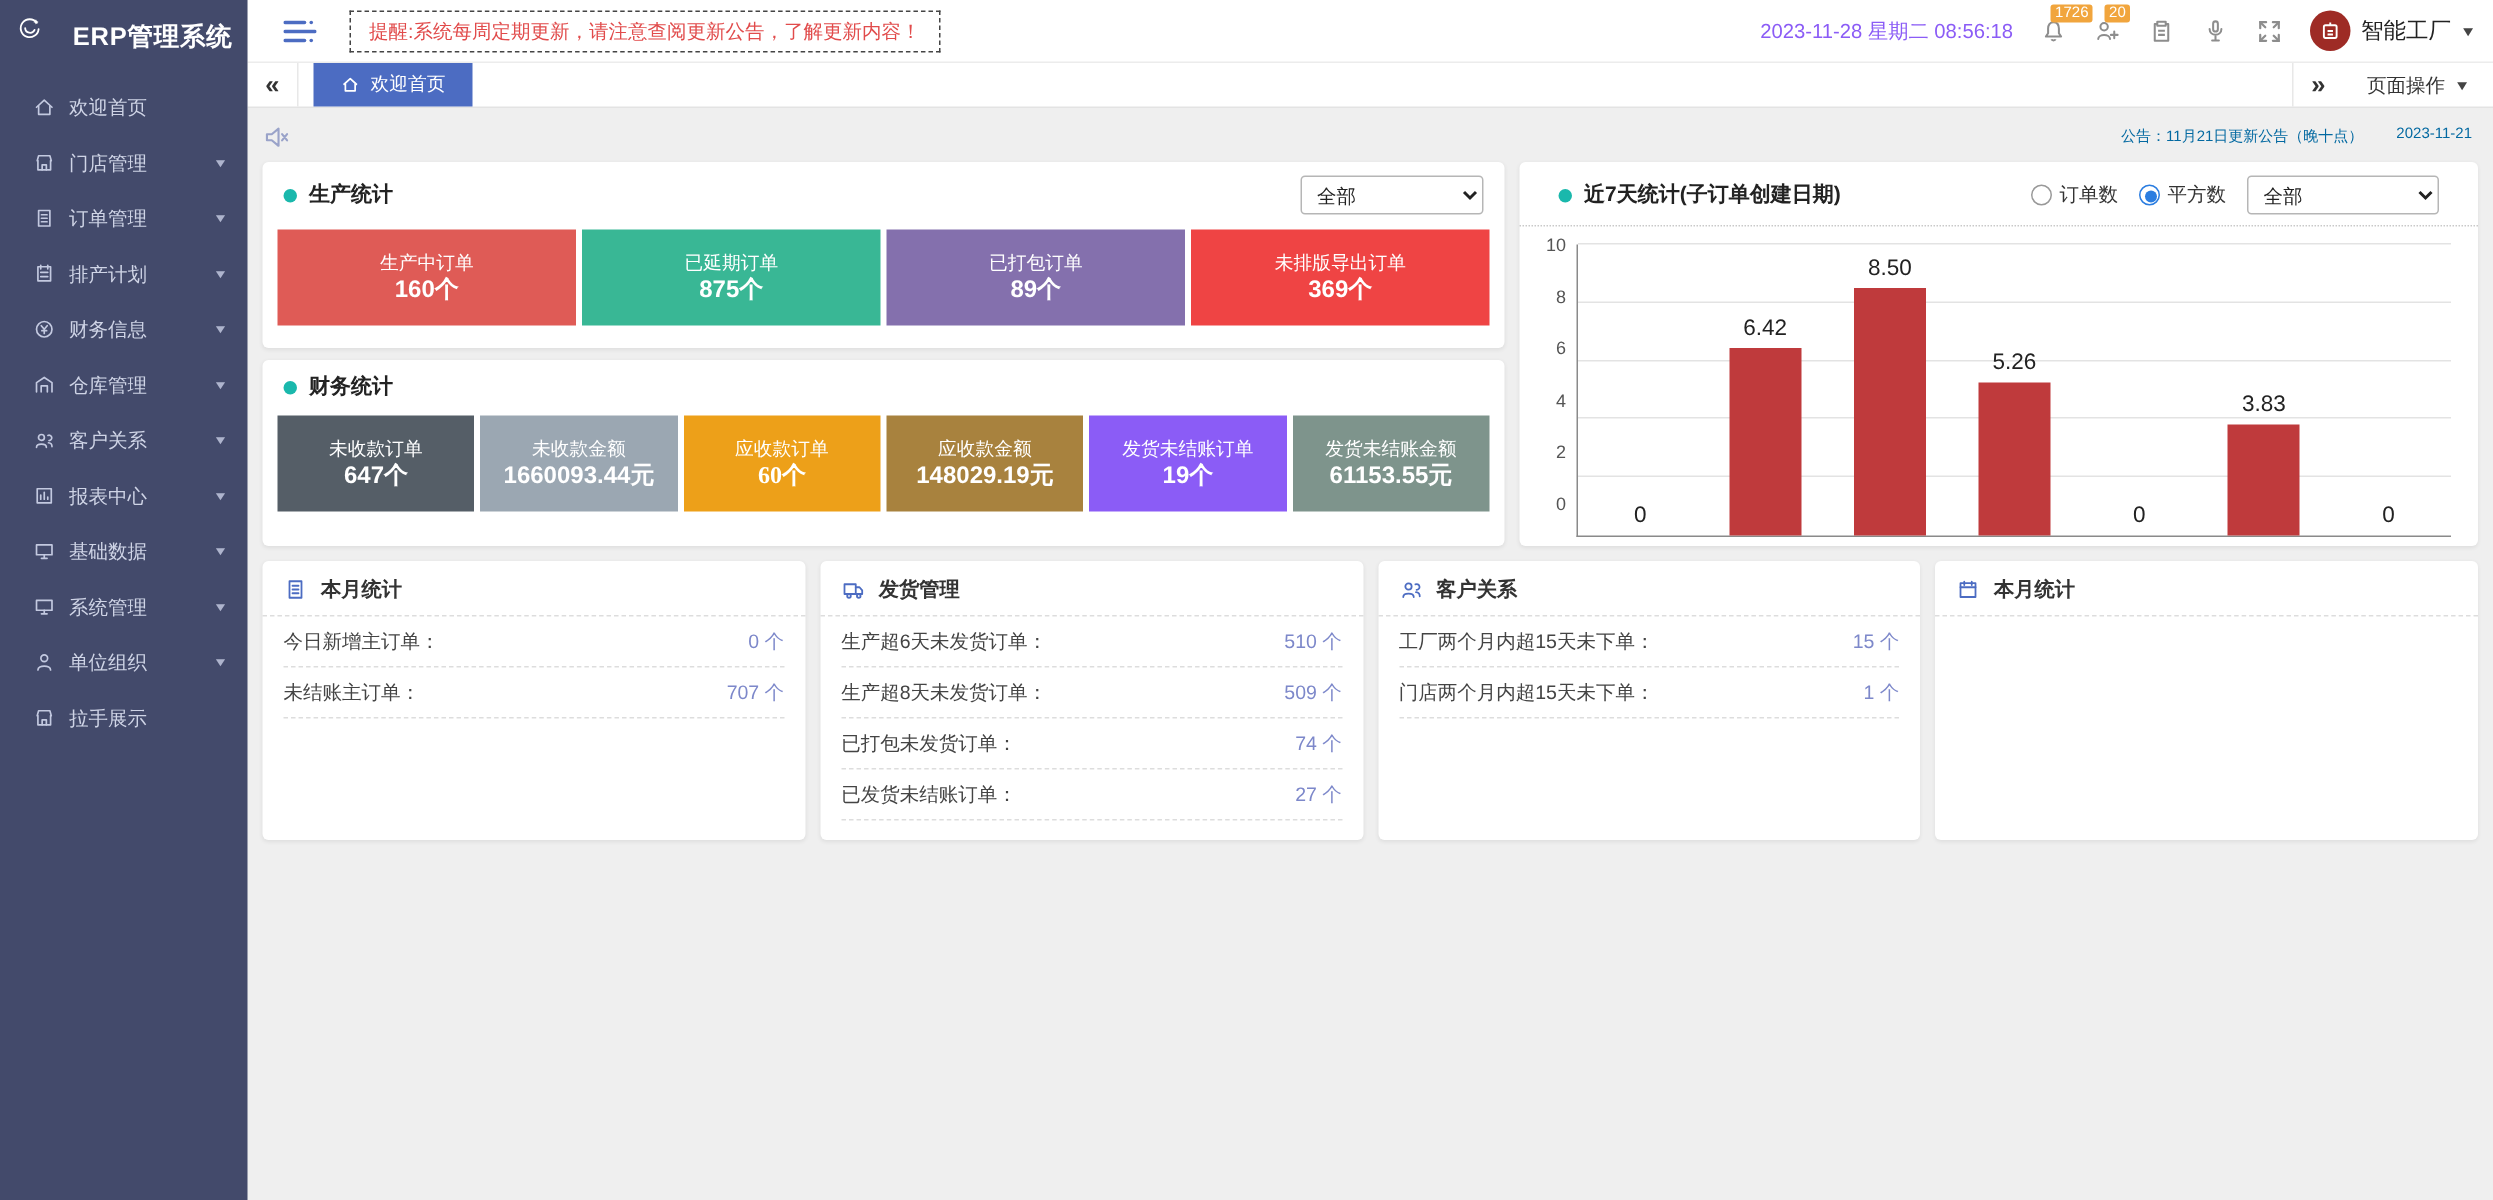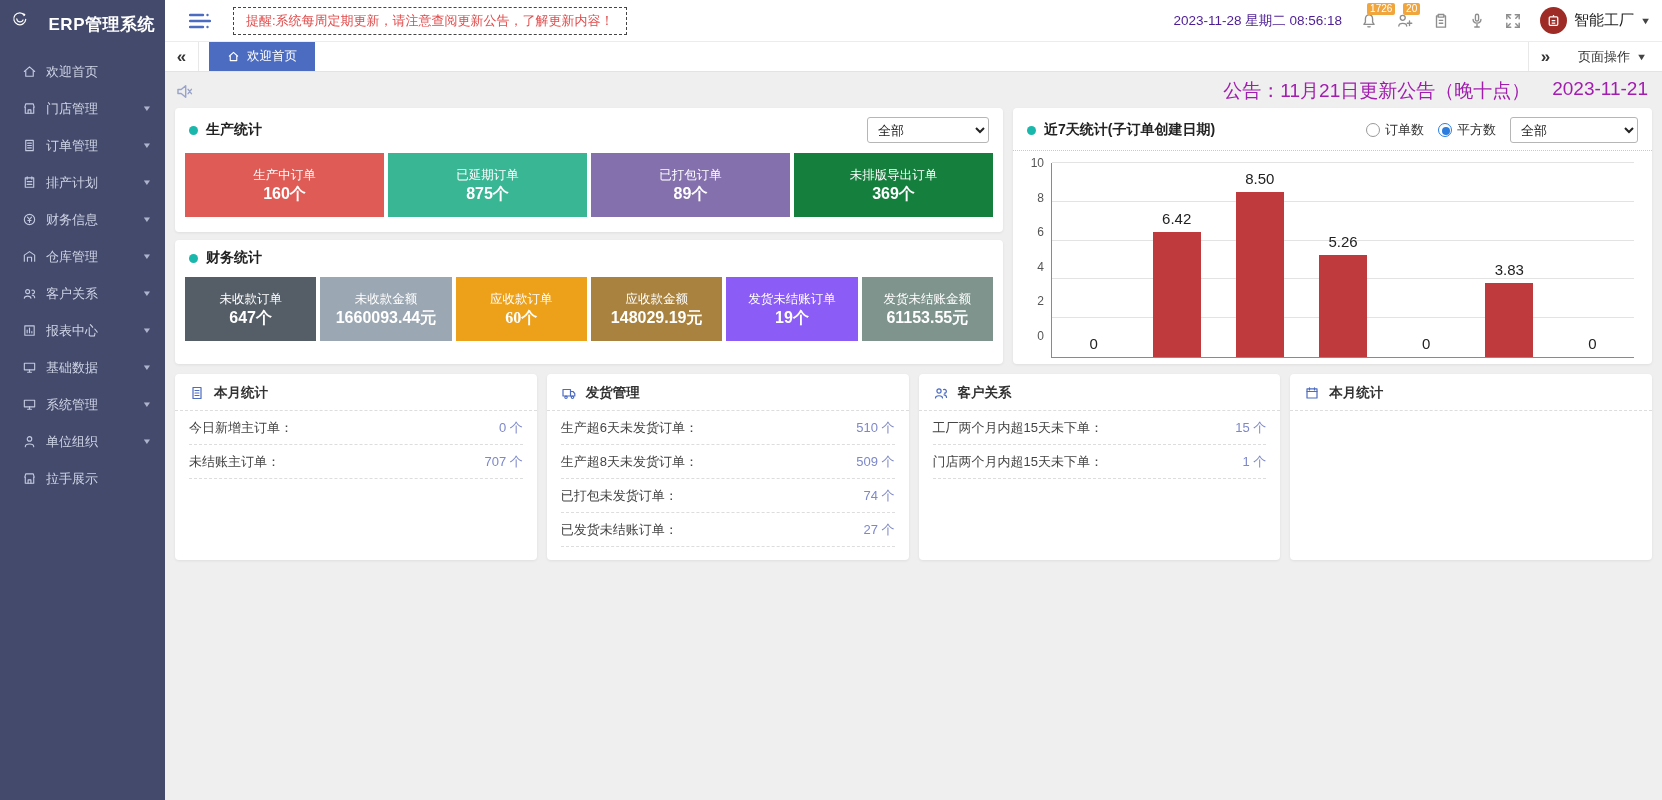--- a/index.html
+++ b/index.html
@@ -27,21 +27,21 @@
   
   .main { flex:1; display:flex; flex-direction:column; min-width:0; }
 
   
   .topbar { height:42px; background:#fff; display:flex; align-items:center;
     padding:0 12px 0 24px; border-bottom:1px solid #ececec; flex-shrink:0; }
   .hamburger { width:22px; height:18px; color:#4c6cc2; cursor:pointer; margin-right:22px; flex-shrink:0; }
   .notice-banner { border:1px dashed #444; padding:4px 12px; font-size:13px; color:#e14b4b;
     white-space:nowrap; cursor:pointer; }
   .topbar-right { margin-left:auto; display:flex; align-items:center; gap:18px; }
-  .datetime { font-size:13.5px; color:#4c1d95; white-space:nowrap; }
+  .datetime { font-size:13.5px; color:#8b5cf6; white-space:nowrap; }
   .tool-icon { position:relative; width:18px; height:18px; color:#8d8d8d; cursor:pointer; }
   .badge { position:absolute; top:-9px; left:7px; background:#f1a53d; color:#fff;
     font-size:10px; line-height:12px; padding:0 3px; border-radius:2px; white-space:nowrap; }
   .avatar { width:27px; height:27px; border-radius:50%; background:#9e2b25; color:#fff;
     display:flex; align-items:center; justify-content:center; cursor:pointer; flex-shrink:0; }
   .avatar svg { width:17px; height:17px; }
   .user-wrap { display:flex; align-items:center; gap:7px; cursor:pointer; }
   .user-name { font-size:15px; color:#222; white-space:nowrap; }
   .caret-dark { font-size:9px; color:#444; transform:scaleX(1.25); }
 
@@ -55,21 +55,21 @@
     padding:0 18px; font-size:12.5px; cursor:pointer; margin-left:10px; }
   .tab-home-icon { width:13px; height:13px; color:#fff; }
   .tabbar-spacer { flex:1; }
   .page-ops { display:flex; align-items:center; gap:7px; padding:0 16px;
     font-size:13px; color:#333; cursor:pointer; }
 
   
   .content { flex:1; background:#efefef; padding:6px 10px 0; overflow:hidden; }
   .announce-row { height:26px; display:flex; align-items:center; }
   .speaker { width:19px; height:19px; color:#9aa3c9; cursor:pointer; }
-  .announce-text { margin-left:auto; font-size:19px; color:#a21caf; display:flex; gap:22px; padding-right:4px; }
+  .announce-text { margin-left:auto; font-size:10px; color:#0369a1; display:flex; gap:22px; padding-right:4px; }
 
   .panel { background:#fff; border-radius:4px; box-shadow:0 1px 3px rgba(0,0,0,.07); }
   .panel-head { display:flex; align-items:center; padding:9px 14px 6px; }
   .dot { width:9px; height:9px; border-radius:50%; background:#1ab8ac; margin-right:8px; flex-shrink:0; }
   .panel-title { font-size:14px; font-weight:bold; color:#222; white-space:nowrap; }
   select { height:26px; font-size:13px; color:#222; border:1px solid #b6b6b6; border-radius:3px;
     background:#fff; padding:0 6px; font-family:inherit; }
 
   .top-grid { display:flex; gap:10px; margin-top:4px; }
   .stats-col { width:828px; display:flex; flex-direction:column; gap:8px; flex-shrink:0; }
@@ -78,21 +78,21 @@
   .head-left { display:flex; align-items:center; }
   .stat-panel select { width:122px; }
   .cards-row { display:flex; gap:4px; padding:4px 10px 10px; }
   .stat-card { flex:1; height:64px; display:flex; flex-direction:column; align-items:center;
     justify-content:center; color:#fff; cursor:pointer; }
   .card-label { font-size:12.5px; line-height:17px; white-space:nowrap; }
   .card-value { font-size:16px; font-weight:bold; line-height:20px; white-space:nowrap; }
 
   
   .chart-panel { flex:1; height:256px; display:flex; flex-direction:column; min-width:0; }
-  .chart-head { display:flex; align-items:center; padding:9px 14px 7px;
+  .chart-head { display:flex; align-items:center; padding:9px 26px 7px;
     border-bottom:1px dotted #c9c9c9; }
   .chart-head-right { margin-left:auto; display:flex; align-items:center; gap:14px; }
   .radio-wrap { display:flex; align-items:center; gap:5px; font-size:13px; color:#333; cursor:pointer; }
   .radio { width:14px; height:14px; border:1px solid #999; border-radius:50%; position:relative;
     background:#fff; flex-shrink:0; }
   .radio.checked { border-color:#2b7de0; }
   .radio.checked::after { content:""; position:absolute; left:3px; top:3px; width:8px; height:8px;
     border-radius:50%; background:#2b7de0; }
   .chart-panel select { width:128px; }
   .chart-area { flex:1; display:flex; padding:12px 18px 6px 10px; }
@@ -381,21 +381,21 @@
                   <div class="card-value">160个</div>
                 </div>
                 <div class="stat-card" style="background: rgb(57, 183, 149);">
                   <div class="card-label">已延期订单</div>
                   <div class="card-value">875个</div>
                 </div>
                 <div class="stat-card" style="background: rgb(132, 112, 173);">
                   <div class="card-label">已打包订单</div>
                   <div class="card-value">89个</div>
                 </div>
-                <div class="stat-card" style="background: #15803d;">
+                <div class="stat-card" style="background: #ef4444;">
                   <div class="card-label">未排版导出订单</div>
                   <div class="card-value">369个</div>
                 </div>
               </div>
           </div>
 
           <div class="panel stat-panel">
             <div class="panel-head">
               <span class="head-left">
                 <span class="dot"></span>

